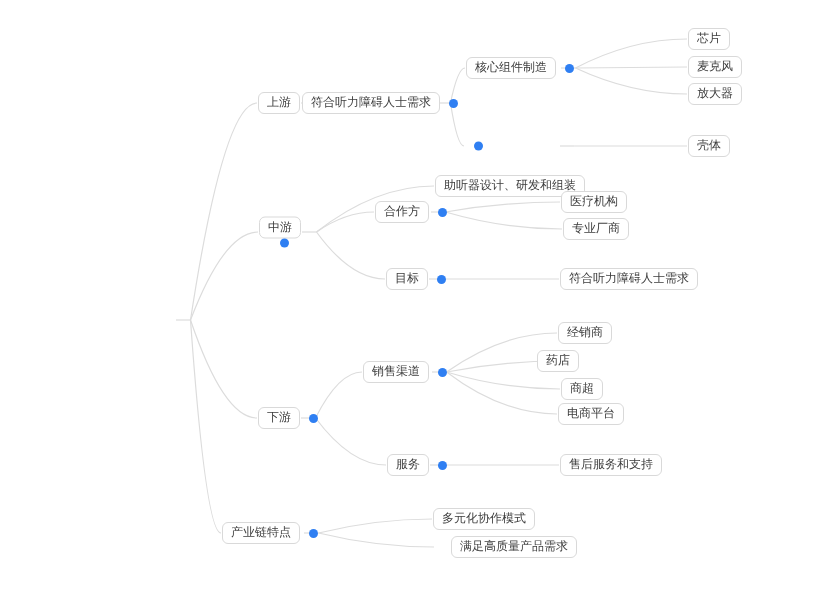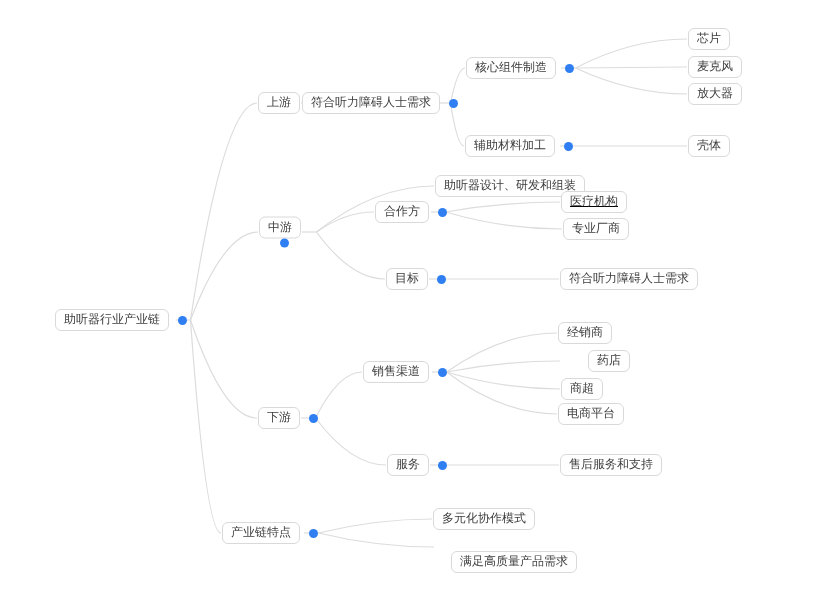--- a/index.html
+++ b/index.html
@@ -96,24 +96,20 @@
       <path d="M446.5,372 Q503.25,361 560,361"></path>
       <path d="M446.5,372 Q503.25,389 560,389"></path>
       <path d="M446.5,372 Q501.75,414 557,414"></path>
       <path d="M430,465 L444.5,465"></path>
       <path d="M444.5,465 L559,465"></path>
       <path d="M304,533 L318.5,533"></path>
       <path d="M318.5,533 Q375.25,519 432,519"></path>
       <path d="M318.5,533 Q376.25,547 434,547"></path>
     </svg>
 
-  <div class="node" id="n-root" style="left:55px;top:320px;">
-    <span class="box">助听器行业产业链</span>
-    <span class="dot"></span>
-  </div>
 
   <div class="node" id="n-upstream" style="left:258px;top:103px;">
     <span class="box">上游</span>
   </div>
 
   <div class="node" id="n-rawmat" style="left:302px;top:103px;">
     <span class="box">符合听力障碍人士需求</span>
     <span class="dot"></span>
   </div>
 
@@ -128,21 +124,20 @@
 
   <div class="node" id="n-mic" style="left:688px;top:67px;">
     <span class="box">麦克风</span>
   </div>
 
   <div class="node" id="n-amp" style="left:688px;top:94px;">
     <span class="box">放大器</span>
   </div>
 
   <div class="node" id="n-aux" style="left:465px;top:146px;">
-    <span class="box">辅助材料加工</span>
     <span class="dot"></span>
   </div>
 
   <div class="node" id="n-shell" style="left:688px;top:146px;">
     <span class="box">壳体</span>
   </div>
 
   <div class="node" id="n-midstream" style="left:259px;top:232px;flex-direction:column;">
     <span class="box">中游</span>
     <span class="dot"></span>
@@ -150,21 +145,21 @@
 
   <div class="node" id="n-design" style="left:435px;top:186px;">
     <span class="box">助听器设计、研发和组装</span>
   </div>
 
   <div class="node" id="n-partners" style="left:375px;top:212px;justify-content:center;">
     <span class="box">合作方</span>
     <span class="dot"></span>
   </div>
 
-  <div class="node" id="n-medical" style="left:561px;top:202px;text-decoration:underline;">
+  <div class="node" id="n-medical" style="left:561px;top:202px;">
     <span class="box">医疗机构</span>
   </div>
 
   <div class="node" id="n-profmfr" style="left:563px;top:229px;">
     <span class="box">专业厂商</span>
   </div>
 
   <div class="node" id="n-goal" style="left:386px;top:279px;">
     <span class="box">目标</span>
     <span class="dot"></span>
@@ -181,21 +176,21 @@
 
   <div class="node" id="n-sales" style="left:363px;top:372px;">
     <span class="box">销售渠道</span>
     <span class="dot"></span>
   </div>
 
   <div class="node" id="n-dist" style="left:558px;top:333px;">
     <span class="box">经销商</span>
   </div>
 
-  <div class="node" id="n-pharmacy" style="left:588px;top:361px;">
+  <div class="node" id="n-pharmacy" style="left:537px;top:361px;">
     <span class="box">药店</span>
   </div>
 
   <div class="node" id="n-supermarket" style="left:561px;top:389px;">
     <span class="box">商超</span>
   </div>
 
   <div class="node" id="n-ecom" style="left:558px;top:414px;">
     <span class="box">电商平台</span>
   </div>
@@ -211,16 +206,16 @@
 
   <div class="node" id="n-multi" style="left:433px;top:519px;">
     <span class="box">多元化协作模式</span>
   </div>
 
   <div class="node" id="n-features" style="left:222px;top:533px;">
     <span class="box">产业链特点</span>
     <span class="dot"></span>
   </div>
 
-  <div class="node" id="n-quality" style="left:435px;top:562px;padding-left:16px;">
+  <div class="node" id="n-quality" style="left:435px;top:547px;padding-left:16px;">
     <span class="box">满足高质量产品需求</span>
   </div>
 </div>
 
 </body></html>

